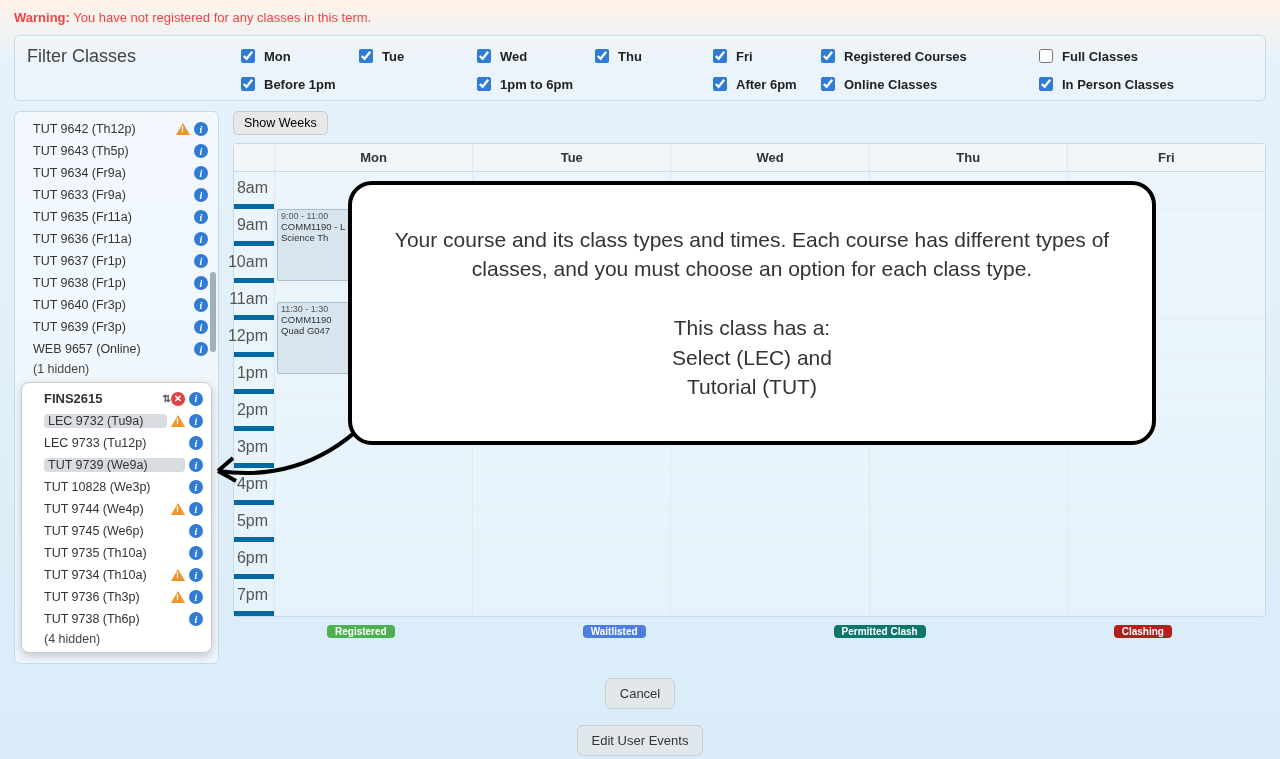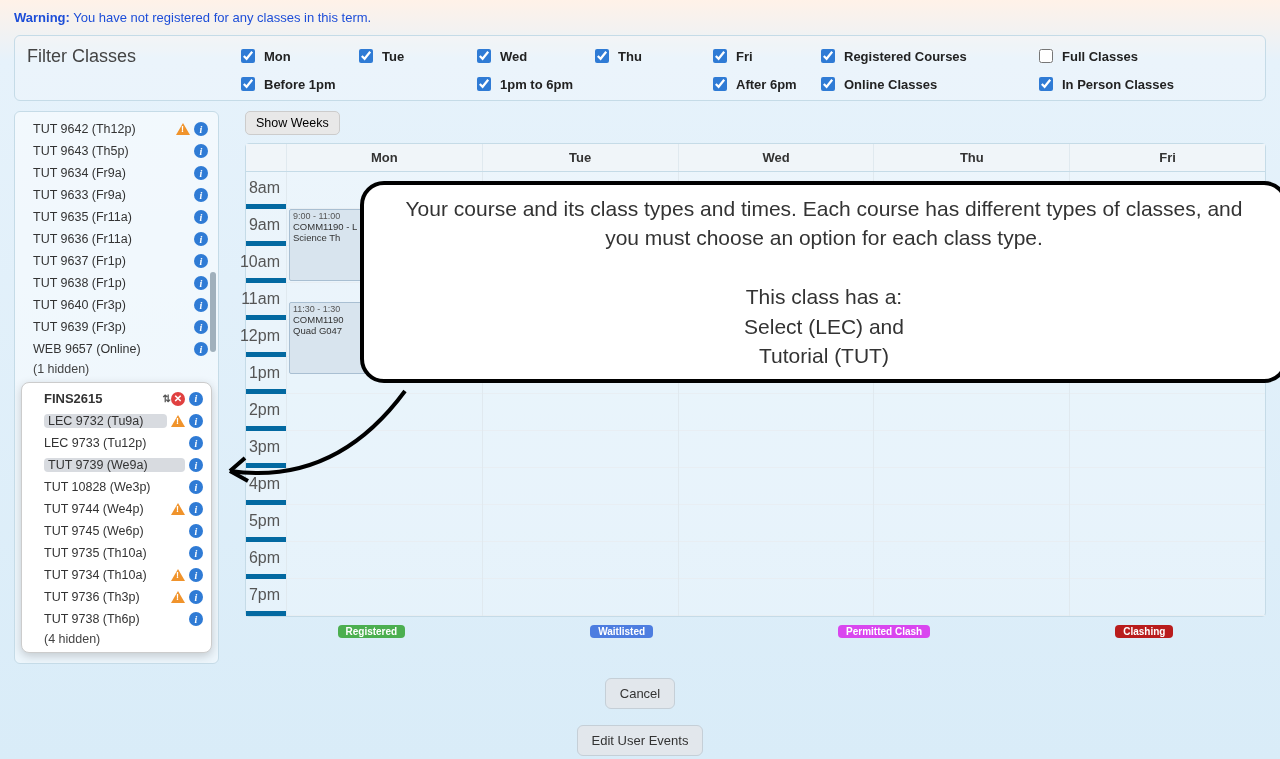--- a/index.html
+++ b/index.html
@@ -8,21 +8,21 @@
     font-family: -apple-system, BlinkMacSystemFont, "Segoe UI", Helvetica, Arial, sans-serif;
     font-size: 13px;
     background: linear-gradient(180deg, #fff2e8 0%, #e6f2fb 8%, #d9ecf8 100%);
     color: #333;
     width: 1280px;
     height: 759px;
     overflow: hidden;
     padding: 10px 14px;
   }
   .warning-bar {
-    color: #1d4ed8;
+    color: #ef4444;
     font-size: 13px;
     margin-bottom: 10px;
   }
   .warning-bar b { font-weight: bold; }
   .filter-panel {
     border: 1px solid #c5dbe7;
     border-radius: 6px;
     padding: 10px 12px 6px;
     background: rgba(255,255,255,0.2);
     display: flex;
@@ -37,21 +37,21 @@
   .filter-grid {
     flex: 1;
     display: grid;
     grid-template-columns: repeat(6, 1fr);
     row-gap: 8px;
     column-gap: 8px;
     font-size: 13px;
   }
   .filter-cell label { display: flex; align-items: center; gap: 6px; font-weight: bold; color: #222; }
   .filter-cell input[type=checkbox] { accent-color: #2f7bd5; width: 14px; height: 14px; }
-  .main-row { display: flex; gap: 26px; margin-top: 10px; justify-content: center; }
+  .main-row { display: flex; gap: 14px; margin-top: 10px; justify-content: center; }
   .sidebar {
     width: 205px;
     flex-shrink: 0;
     background: rgba(255,255,255,0.5);
     border: 1px solid #c5dbe7;
     border-radius: 6px;
     position: relative;
     font-size: 12.5px;
     max-height: 555px;
     overflow: hidden;
@@ -151,41 +151,41 @@
   .event .etime { color:#555; font-size:9px; }
   .event .ecode { position:absolute; top:1px; right:3px; font-size:9px; color:#666; }
   .legend {
     margin-top:8px;
     display:flex; justify-content:space-around;
     font-size:11px;
   }
   .badge { padding:1px 8px; border-radius:4px; color:#fff; font-weight:bold; font-size:10px; }
   .b-reg { background:#4caf50; }
   .b-wait { background:#4d7de0; }
-  .b-perm { background:#d946ef; }
+  .b-perm { background:#0f766e; }
   .b-clash { background:#b91c1c; }
   .bottom-bar {
     margin-top: 14px;
     display:flex; gap:16px; align-items:center;flex-direction:column;
   }
   .btn {
     background:#e2e7ec; border:1px solid #c5cfd7; border-radius:6px;
     padding:7px 14px; font-size:13px; cursor:pointer; color:#333;
   }
   .btn-primary {
     background:#5ca4ee; border:1px solid #4a8fd8; color:#fff;
     margin-left:auto;
   }
   .footer-code { font-size:10px; color:#667; margin-top:8px; }
   .callout {
     position:absolute;
     left: 115px; top: 70px;
-    width: 928px;
+    width: 808px;
     background:#fff; border:4px solid #000; border-radius:24px;
-    padding: 9px 30px;
+    padding: 40px 30px;
     font-family: "Avenir", "Segoe UI", sans-serif;
     font-size: 21px; text-align:center; line-height:1.4;
     z-index: 50;
   }
   .callout-arrow {
     position:absolute;
     z-index:49;
   }
   .scroll-thumb {
     position:absolute; right:2px; top:160px; width:6px; height:80px;

